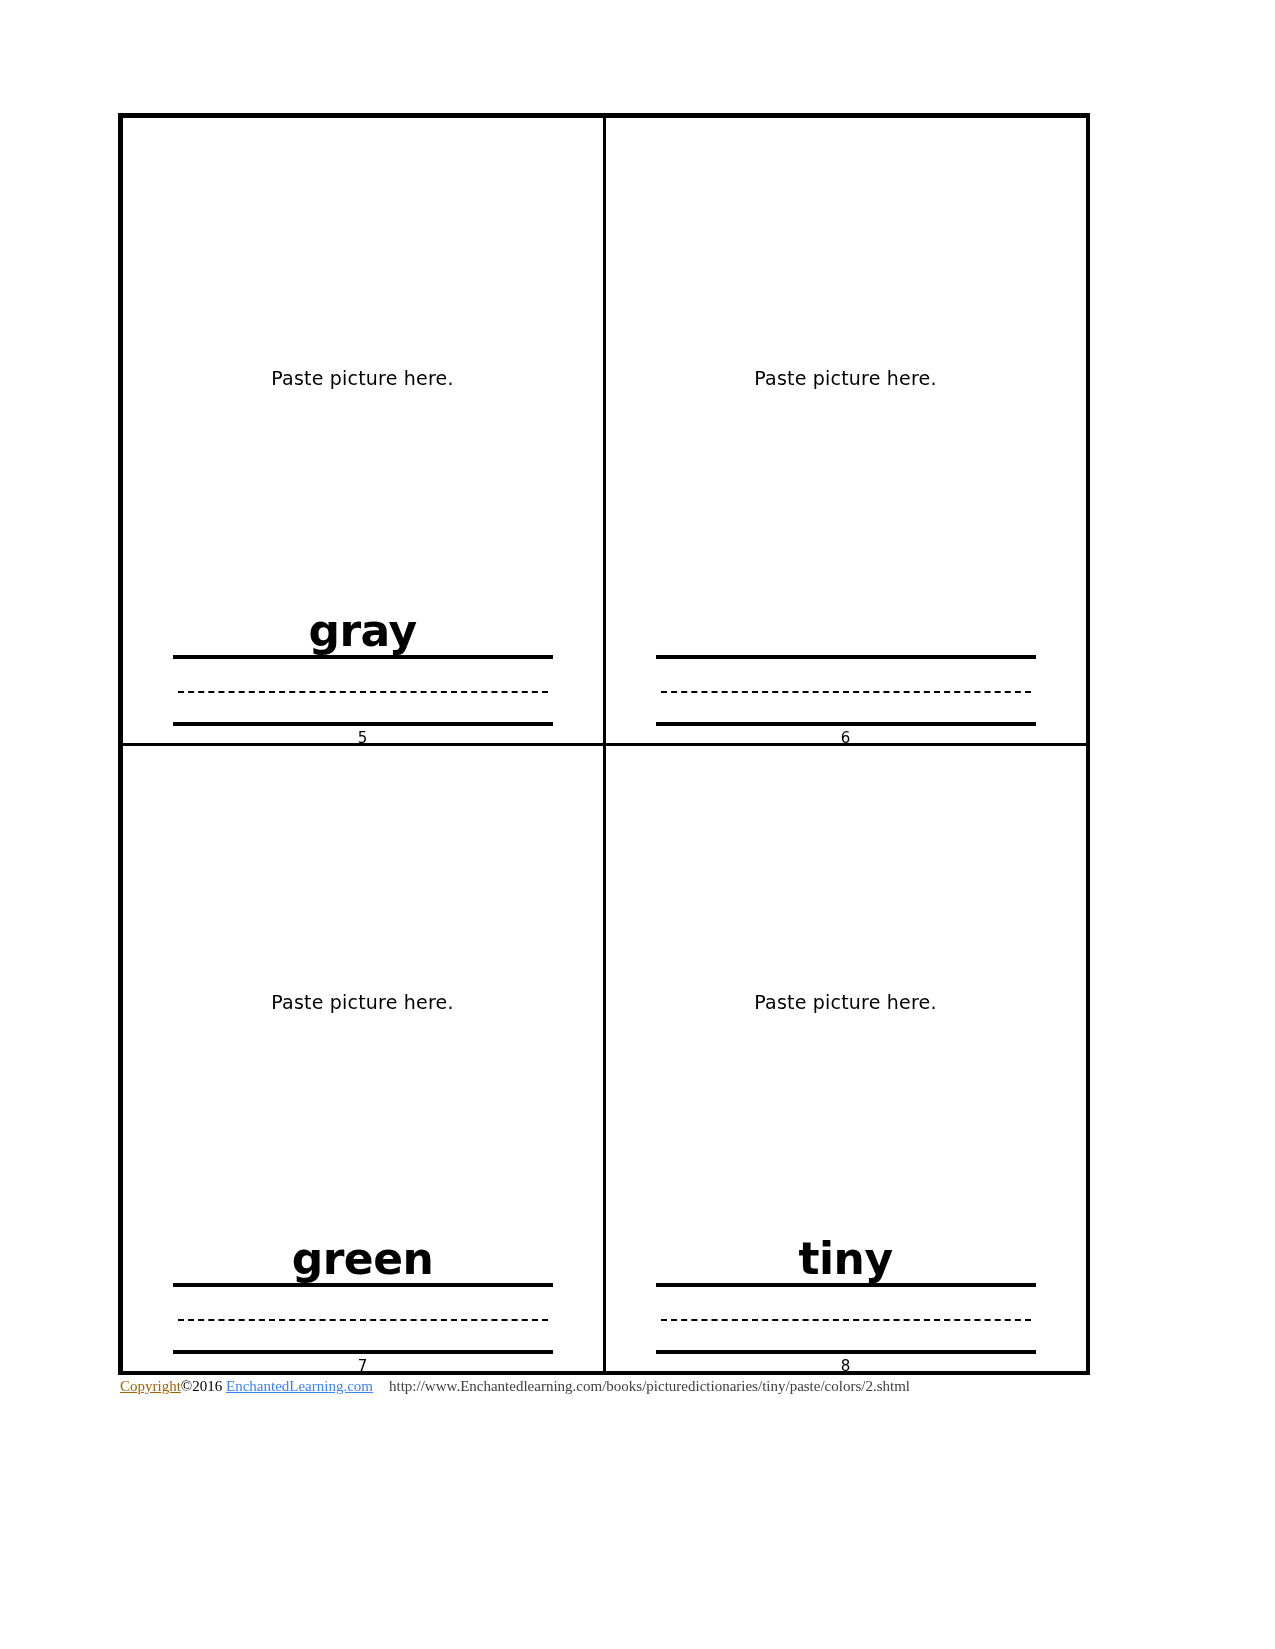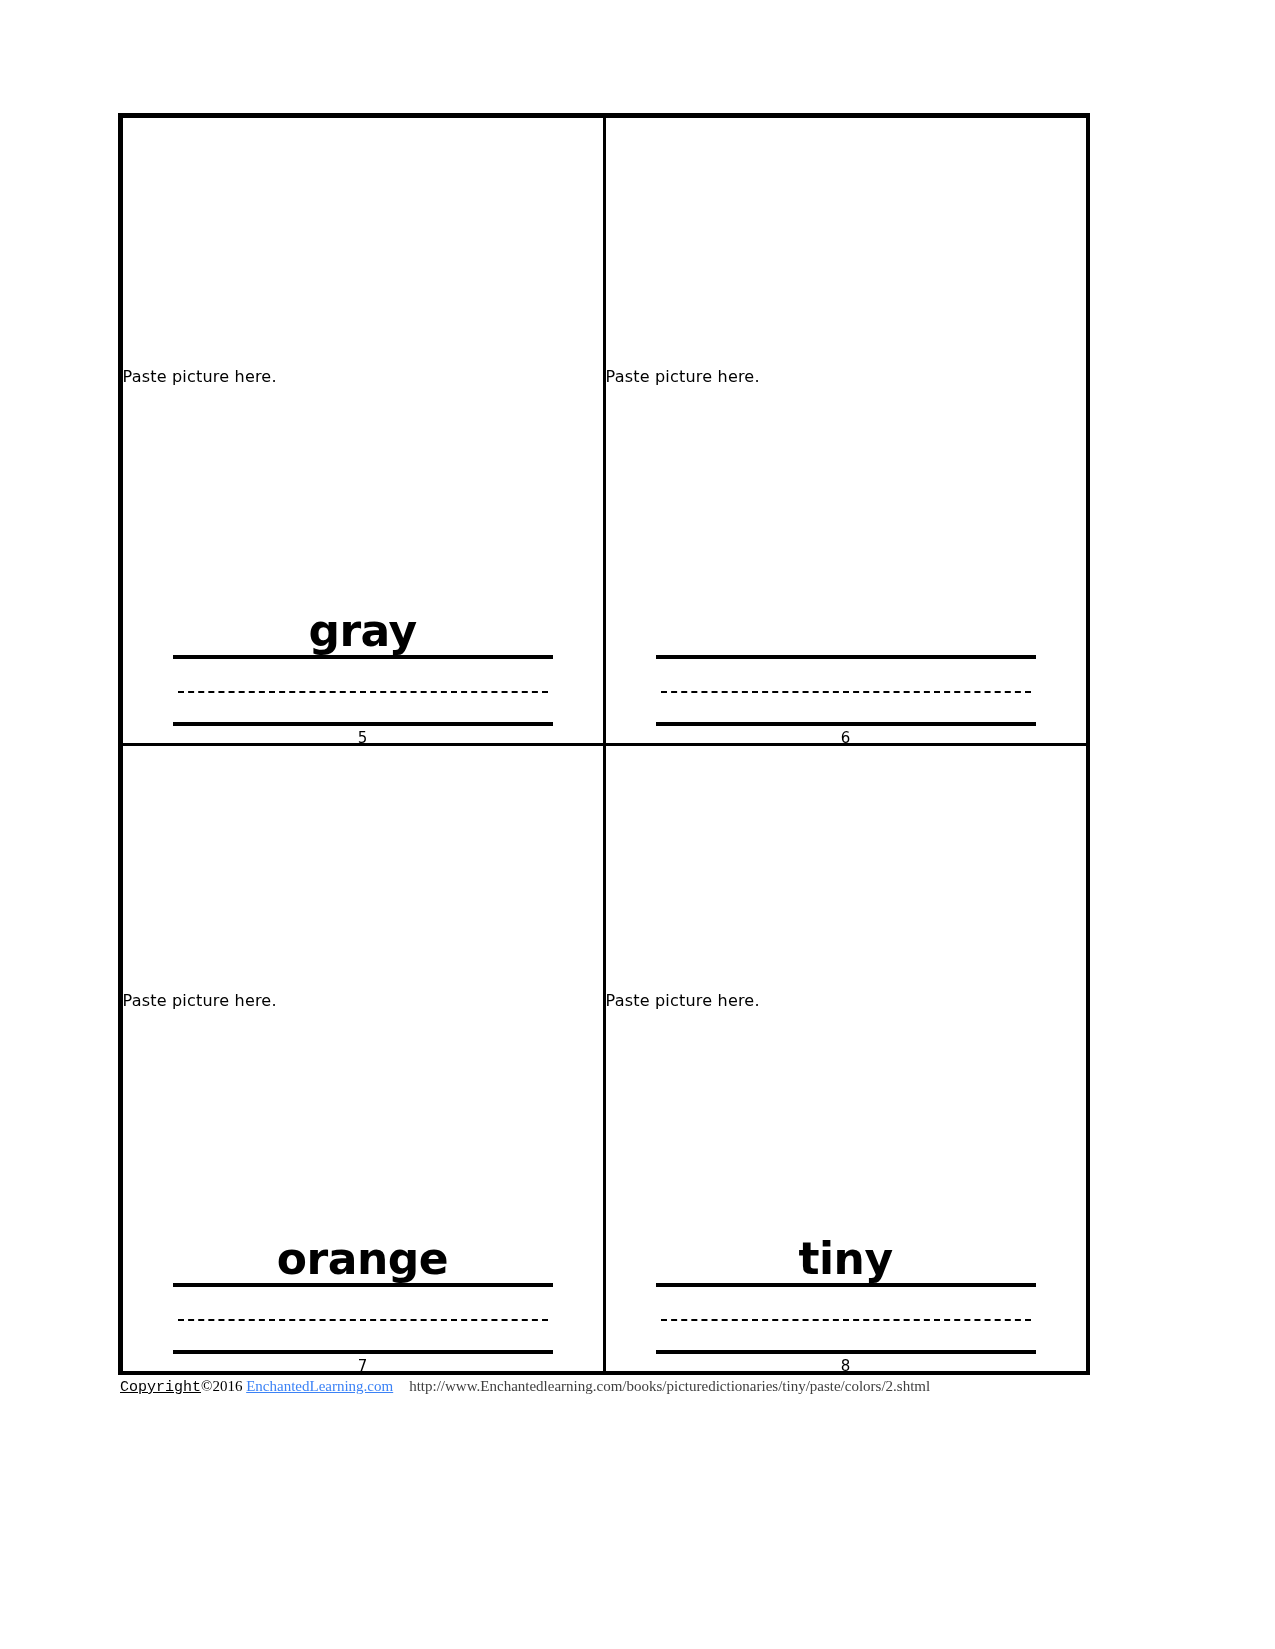--- a/index.html
+++ b/index.html
@@ -45,22 +45,22 @@
     border: 3px solid #000;
     margin: -1.5px;
     background: #fff;
     display: block;
   }
 
   .paste-text {
     position: absolute;
     left: 0;
     right: 0;
-    text-align: left;
-    font-size: 16px;
+    text-align: center;
+    font-size: 19px;
     font-family: "DejaVu Sans", sans-serif;
     letter-spacing: 0.2px;
   }
   .card-top .paste-text { top: 249px; }
   .card-bottom .paste-text { top: 245px; }
 
   .word-zone {
     position: absolute;
     left: 50px;
     right: 50px;
@@ -113,23 +113,22 @@
   .footer {
     position: absolute;
     left: 120px;
     top: 1378px;
     width: 1000px;
     font-size: 15px;
     font-family: "Liberation Serif", serif;
     white-space: nowrap;
   }
   .footer a.copy-link {
-    color: #000000;
+    color: #a16207;
     text-decoration: underline;
-    font-family: Liberation Mono, monospace;
   }
   .footer a.site-link {
     color: #3b82f6;
     text-decoration: underline;
     text-align: center;
   }
   .footer .url {
     color: #404040;
     margin-left: 16px;
     font-family: "Liberation Serif", serif;
@@ -160,21 +159,21 @@
         <div class="solid-line line-top"></div>
         <div class="dashed-line"></div>
         <div class="solid-line line-bottom"></div>
         <div class="page-num">6</div>
       </div>
     </div>
 
     <div class="card card-bottom">
       <div class="paste-text">Paste picture here.</div>
       <div class="word-zone">
-        <div class="word">orange</div>
+        <div class="word">green</div>
         <div class="solid-line line-top"></div>
         <div class="dashed-line"></div>
         <div class="solid-line line-bottom"></div>
         <div class="page-num">7</div>
       </div>
     </div>
 
     <div class="card card-bottom">
       <div class="paste-text">Paste picture here.</div>
       <div class="word-zone">

